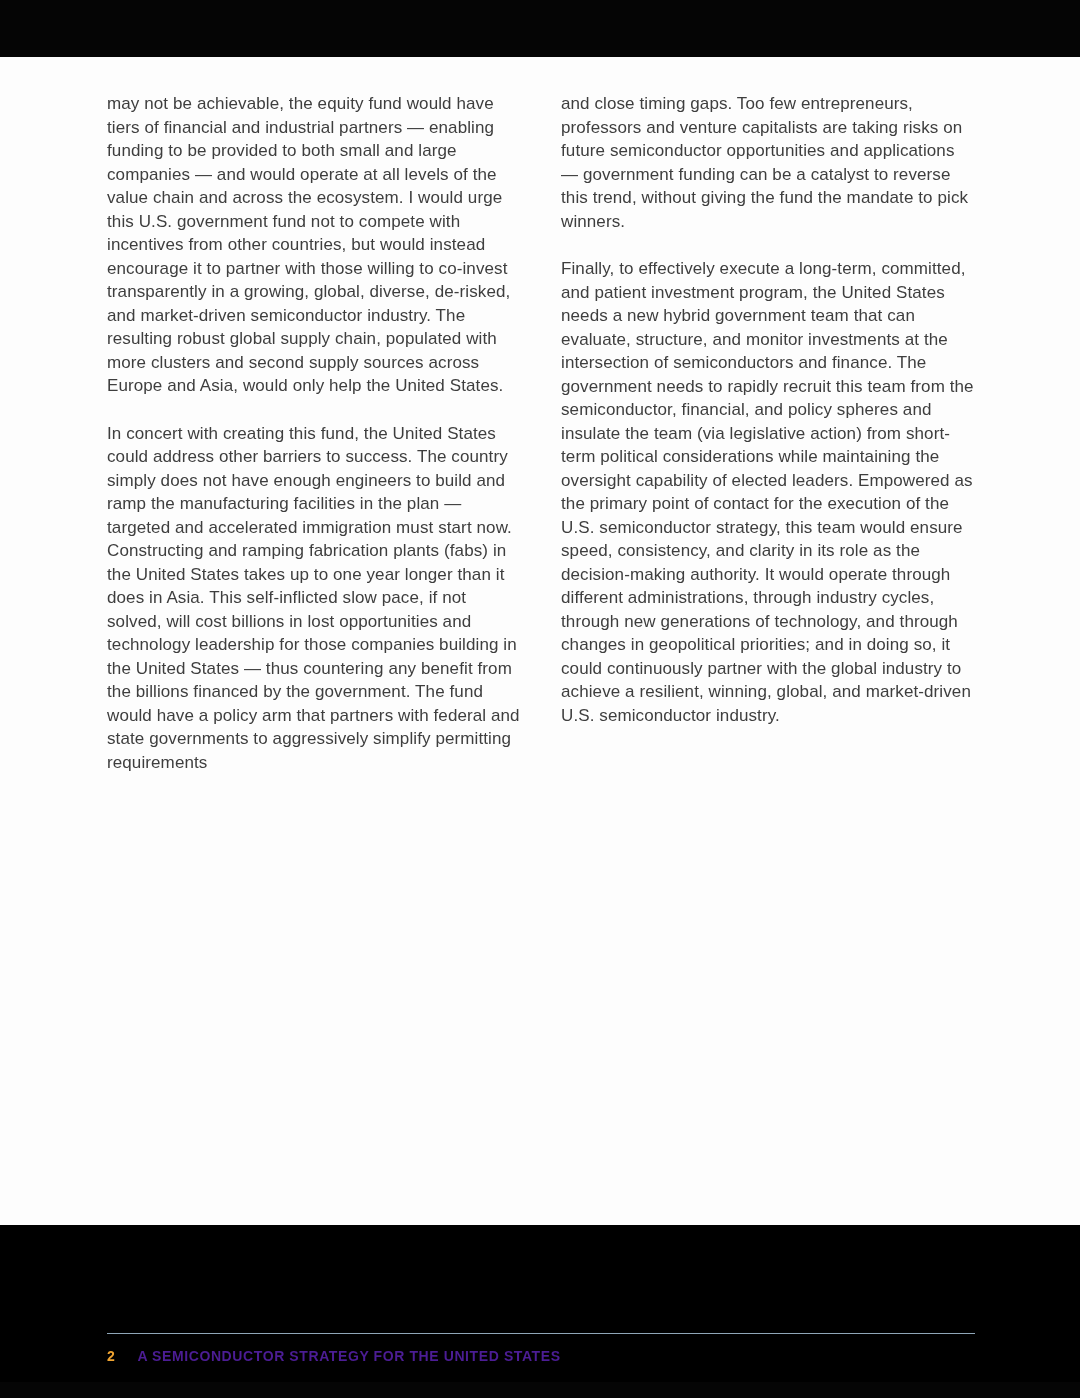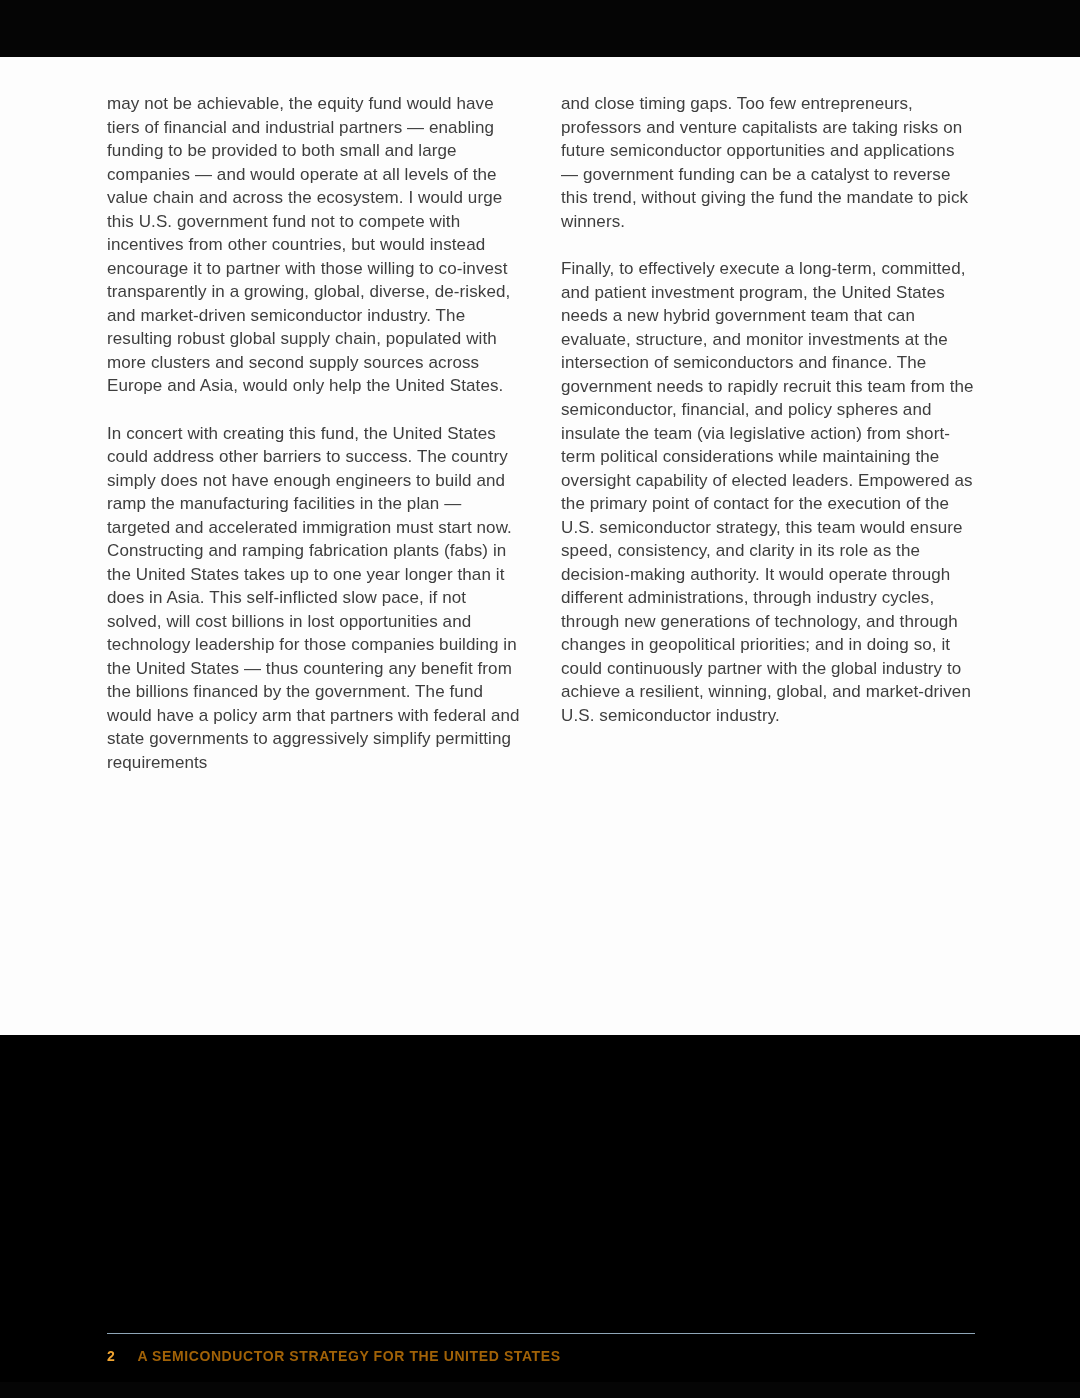--- a/index.html
+++ b/index.html
@@ -17,21 +17,21 @@
     width: 1080px;
     background: #050505;
   }
   .scan-bar.top { top: 0; height: 57px; }
   .scan-bar.bottom { top: 1382px; height: 16px; }
   .page {
     position: absolute;
     top: 57px;
     left: 0;
     width: 1080px;
-    height: 978px;
+    height: 1168px;
     background: #fdfdfd;
   }
   .columns {
     position: absolute;
     top: 35px;
     left: 107px;
     width: 868px;
     display: flex;
     gap: 40px;
   }
@@ -64,21 +64,21 @@
     align-items: baseline;
     font-size: 14px;
     letter-spacing: 0.6px;
     font-weight: bold;
   }
   .footer-page-number {
     color: #f0a431;
     margin-right: 22px;
   }
   .footer-title {
-    color: #a16207;
+    color: #4c1d95;
   }
 </style>
 </head>
 <body>
 
 <div class="scan-bar top"></div>
 
 <div class="page">
   <div class="columns">
     <section class="col">

